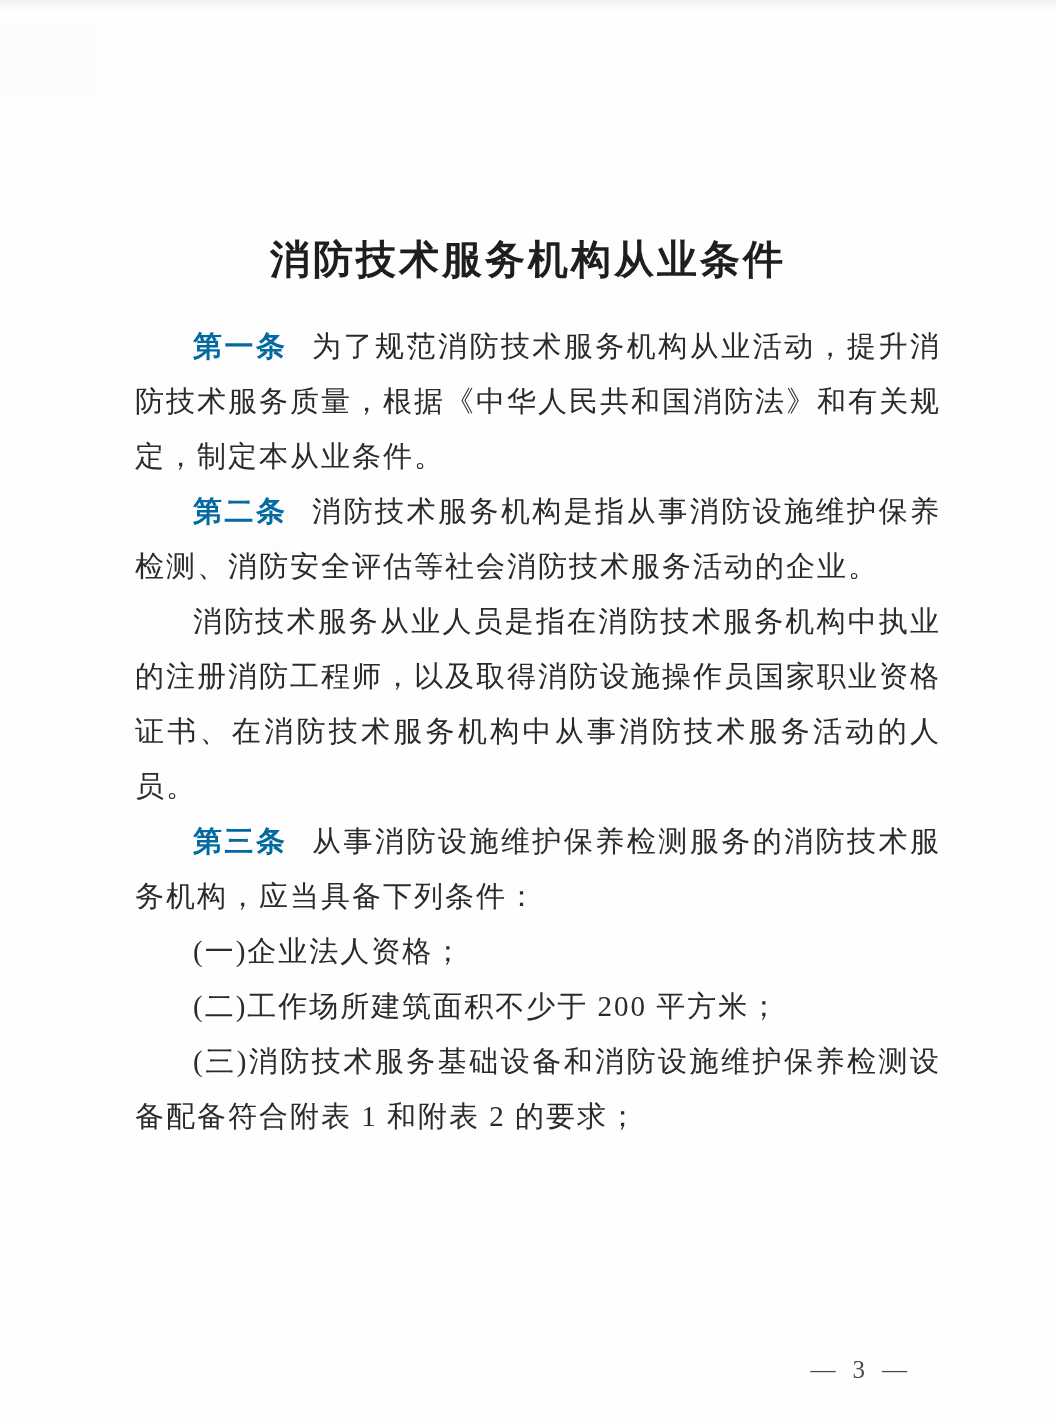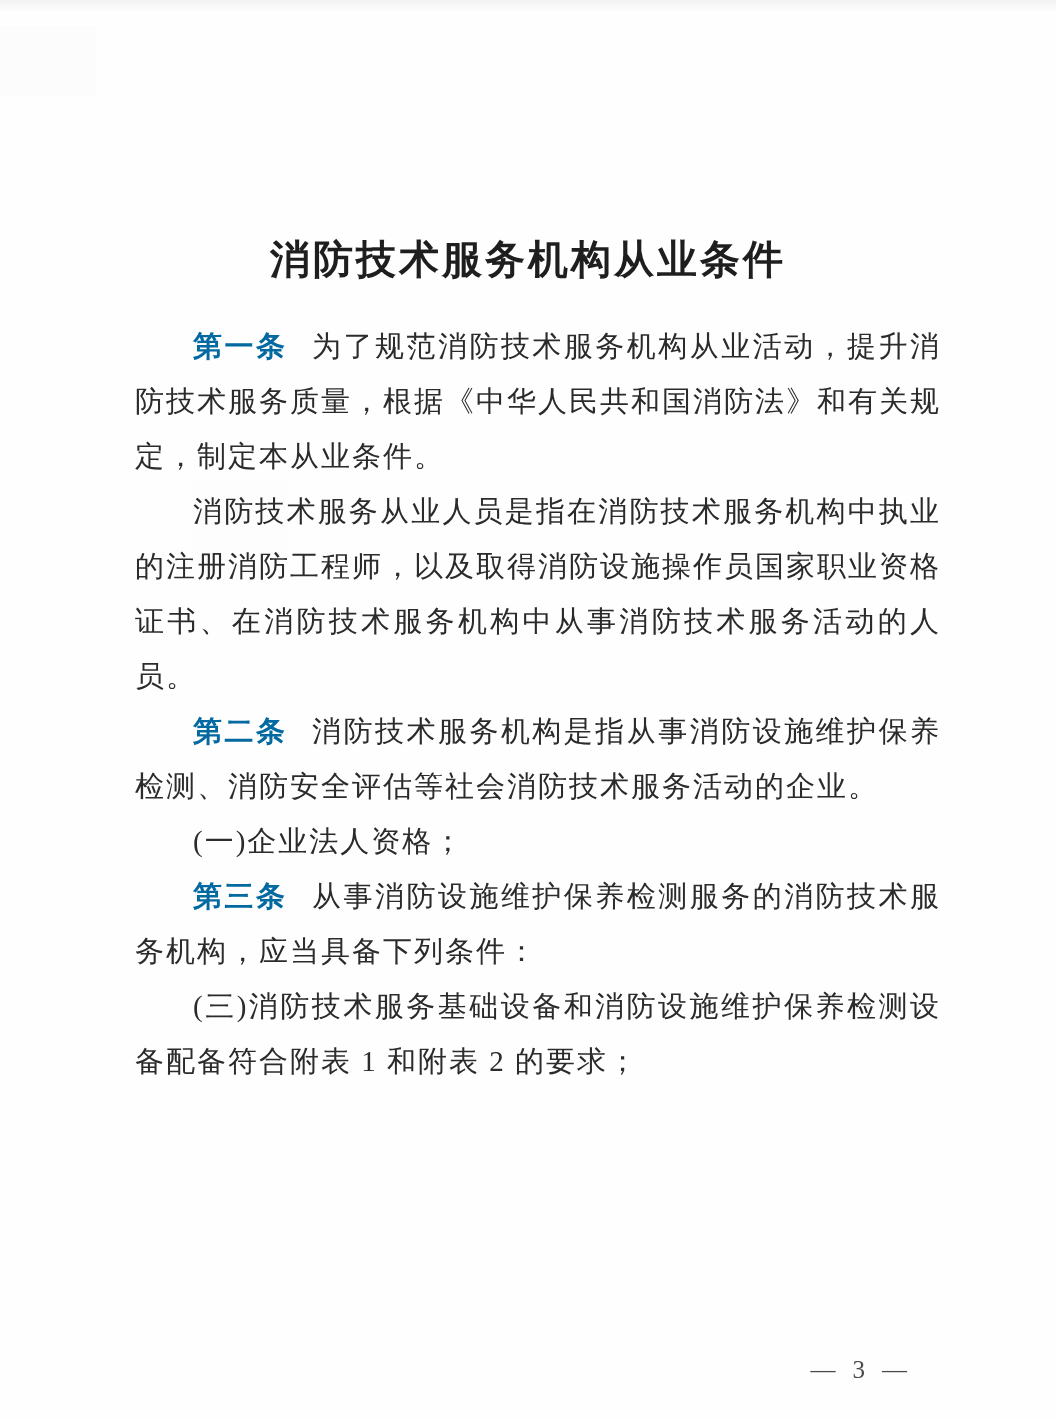--- a/index.html
+++ b/index.html
@@ -89,28 +89,29 @@
   <div class="scan-top-band"></div>
   <div class="scan-corner-smudge"></div>
   <div class="scan-mid-smudge"></div>
 
   <h1 class="title">消防技术服务机构从业条件</h1>
 
   <div class="body">
 
     <p class="para"><span class="lead">第一条</span><span>为了规范消防技术服务机构从业活动，提升消防技术服务质量，根据《中华人民共和国消防法》和有关规定，制定本从业条件。</span></p>
 
+    <p class="para"><span class="lead">第二条</span><span>消防技术服务机构是指从事消防设施维护保养检测、消防安全评估等社会消防技术服务活动的企业。</span></p>
+
     <p class="para"><span>消防技术服务从业人员是指在消防技术服务机构中执业的注册消防工程师，以及取得消防设施操作员国家职业资格证书、在消防技术服务机构中从事消防技术服务活动的人员。</span></p>
 
-    <p class="para"><span class="lead">第二条</span><span>消防技术服务机构是指从事消防设施维护保养检测、消防安全评估等社会消防技术服务活动的企业。</span></p>
+    <p class="para"><span class="lead">第三条</span><span>从事消防设施维护保养检测服务的消防技术服务机构，应当具备下列条件：</span></p>
 
     <p class="para"><span>(一)企业法人资格；</span></p>
 
-    <p class="para"><span class="lead">第三条</span><span>从事消防设施维护保养检测服务的消防技术服务机构，应当具备下列条件：</span></p>
-
+    <p class="para"><span>(二)工作场所建筑面积不少于 200 平方米；</span></p>
 
     <p class="para"><span>(三)消防技术服务基础设备和消防设施维护保养检测设备配备符合附表 1 和附表 2 的要求；</span></p>
 
 
 
 
   </div>
 
   <div class="footer">
     <span>—</span>

